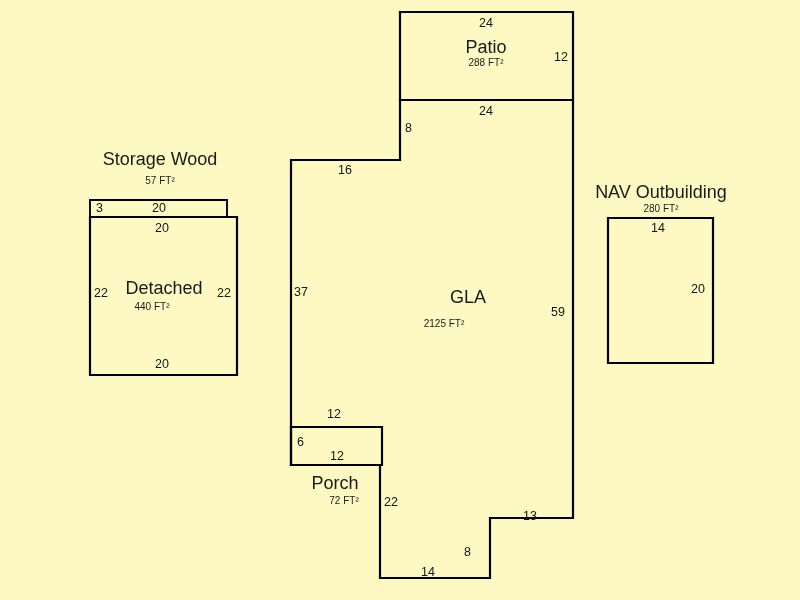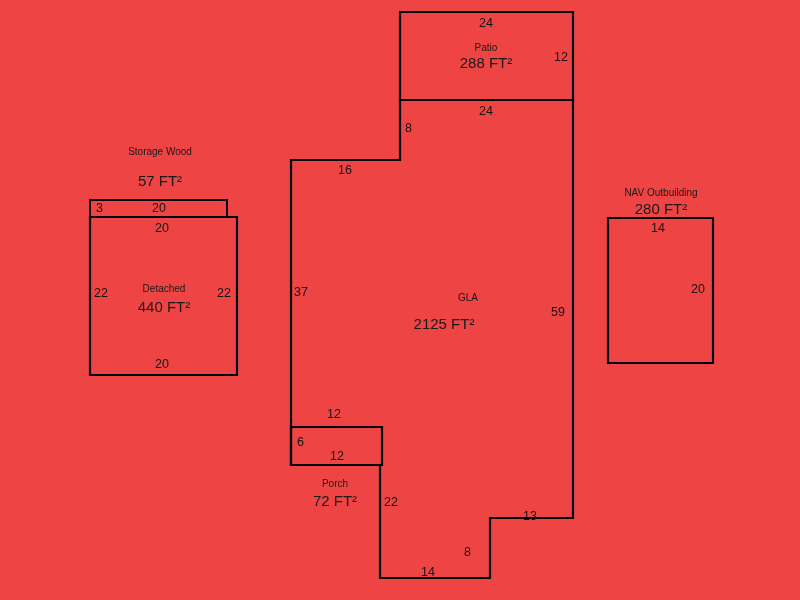--- a/index.html
+++ b/index.html
@@ -8,21 +8,21 @@
     padding: 0;
     background: #ffffff;
   }
   body {
     font-family: "Liberation Sans", "DejaVu Sans", sans-serif;
   }
   #sketch-canvas {
     position: relative;
     width: 800px;
     height: 600px;
-    background: #ef4444;
+    background: #fef9c3;
     overflow: hidden;
   }
   #sketch-svg {
     position: absolute;
     left: 0;
     top: 0;
     width: 800px;
     height: 600px;
   }
   .wall {
@@ -51,26 +51,26 @@
     position: absolute;
     color: #141414;
     font-size: 12.5px;
     line-height: 14px;
     white-space: nowrap;
     font-family: "Liberation Sans", "DejaVu Sans", sans-serif;
   }
   .area-title {
     text-align: center;
     color: #1a1a1a;
-    font-size: 10px;
+    font-size: 18px;
   }
   .area-sub {
     text-align: center;
     color: #1a1a1a;
-    font-size: 15px;
+    font-size: 10px;
   }
   .ctr {
     transform: translateX(-50%);
     text-align: center;
   }
 </style>
 </head>
 <body>
 
 <div id="sketch-canvas">
@@ -114,31 +114,31 @@
   <div class="dim" style="left:551px; top:305px;">59</div>
   <div class="dim ctr" style="left:530px; top:509px;">13</div>
   <div class="dim" style="left:464px; top:545px;">8</div>
   <div class="dim ctr" style="left:428px; top:565px;">14</div>
   <div class="dim" style="left:384px; top:495px;">22</div>
   <div class="dim ctr" style="left:334px; top:407px;">12</div>
 
   <div class="dim" style="left:297px; top:435px;">6</div>
   <div class="dim ctr" style="left:337px; top:449px;">12</div>
   <div class="lbl ctr area-title" style="left:335px; top:476px;">Porch</div>
-  <div class="lbl ctr area-sub" style="left:335px; top:493px;text-align:center;">72 FT²</div>
+  <div class="lbl ctr area-sub" style="left:344px; top:493px;text-align:center;">72 FT²</div>
 
-  <div class="lbl ctr area-title" style="left:160px; top:144px;">Storage Wood</div>
+  <div class="lbl ctr area-title" style="left:160px; top:152px;">Storage Wood</div>
   <div class="lbl ctr area-sub" style="left:160px; top:173px;">57 FT²</div>
   <div class="dim" style="left:96px; top:201px;">3</div>
   <div class="dim ctr" style="left:159px; top:201px;">20</div>
 
   <div class="dim ctr" style="left:162px; top:221px;">20</div>
   <div class="dim" style="left:94px; top:286px;">22</div>
   <div class="lbl ctr area-title" style="left:164px; top:281px;">Detached</div>
-  <div class="lbl ctr area-sub" style="left:164px; top:299px;">440 FT²</div>
+  <div class="lbl ctr area-sub" style="left:152px; top:299px;">440 FT²</div>
   <div class="dim" style="left:217px; top:286px;">22</div>
   <div class="dim ctr" style="left:162px; top:357px;">20</div>
 
   <div class="lbl ctr area-title" style="left:661px; top:185px;">NAV Outbuilding</div>
   <div class="lbl ctr area-sub" style="left:661px; top:201px;">280 FT²</div>
   <div class="dim ctr" style="left:658px; top:221px;">14</div>
   <div class="dim" style="left:691px; top:282px;">20</div>
 
 </div>
 

